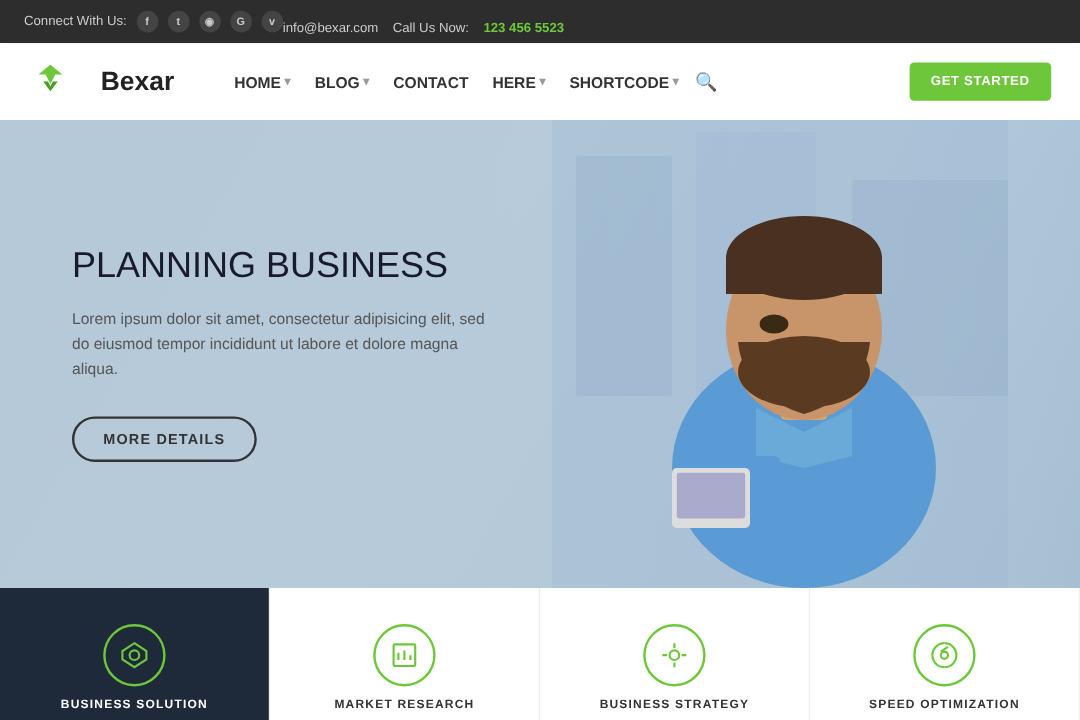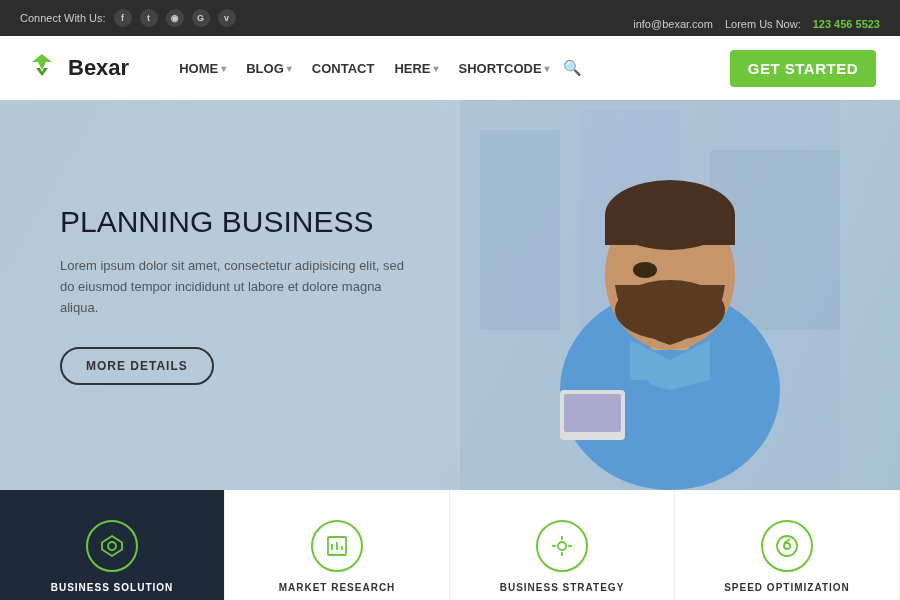--- a/index.html
+++ b/index.html
@@ -5,21 +5,20 @@
     * { margin: 0; padding: 0; box-sizing: border-box; }
     body { font-family: 'Segoe UI', Arial, sans-serif; width: 900px; height: 600px; overflow: hidden; }
 
     
     .top-bar {
       background: #2d2d2d;
       color: #ccc;
       font-size: 11px;
       padding: 6px 20px;
       display: flex;
-      justify-content: space-between;
       align-items: center;
     }
     .top-bar-left { display: flex; align-items: center; gap: 8px; }
     .top-bar-right { display: flex; align-items: center; gap: 12px; margin-top: 12px; }
     .top-bar .phone { color: #6ec73a; font-weight: bold; }
     .social-icon {
       display: inline-flex; align-items: center; justify-content: center;
       width: 18px; height: 18px; border-radius: 50%;
       background: #444; color: #ccc; font-size: 9px; font-weight: bold;
       cursor: pointer;
@@ -28,41 +27,41 @@
     
     .header {
       background: #fff;
       display: flex;
       align-items: center;
       padding: 10px 24px;
       gap: 30px;
       box-shadow: 0 1px 4px rgba(0,0,0,0.1);
       height: 64px;
     }
-    .logo { display: flex; align-items: center; gap: 8px; text-decoration: none; }
+    .logo { display: flex; align-items: center; gap: 24px; text-decoration: none; }
     .logo-text { font-size: 22px; font-weight: 700; color: #222; }
     nav { display: flex; align-items: center; gap: 0; flex: 1; margin-left: 10px; }
     .nav-item {
       padding: 8px 10px;
       font-size: 13px;
       font-weight: 600;
       color: #333;
       cursor: pointer;
       display: flex; align-items: center; gap: 3px;
       white-space: nowrap;
     }
     .nav-dropdown::after { content: '▾'; font-size: 10px; color: #999; }
     .nav-search { margin-left: 4px; cursor: pointer; color: #555; font-size: 15px; }
     .btn-get-started {
       background: #6ec73a;
       color: #fff;
       border: none;
       border-radius: 4px;
       padding: 10px 18px;
-      font-size: 15px;
+      font-size: 11px;
       font-weight: 700;
       cursor: pointer;
       white-space: nowrap;
       letter-spacing: 0.5px;
     }
 
     
     .hero {
       position: relative;
       height: 390px;
@@ -172,21 +171,21 @@
   <div class="top-bar-left">
     <span>Connect With Us:</span>
     <span class="social-icon">f</span>
     <span class="social-icon">t</span>
     <span class="social-icon">◉</span>
     <span class="social-icon">G</span>
     <span class="social-icon">v</span>
   </div>
   <div class="top-bar-right">
     <span>info@bexar.com</span>
-    <span>Lorem Us Now:</span>
+    <span>Call Us Now:</span>
     <span class="phone">123 456 5523</span>
   </div>
 </div>
 
 <div class="header">
   <a class="logo" href="#">
     <svg class="logo-svg-s" viewBox="0 0 36 36">
       <path d="M18 4 L28 12 L22 12 L18 20 L14 12 L8 12 Z" fill="#6ec73a"></path>
       <path d="M12 18 L18 26 L24 18 L20 18 L18 22 L16 18 Z" fill="#4a9a20"></path>
     </svg>

